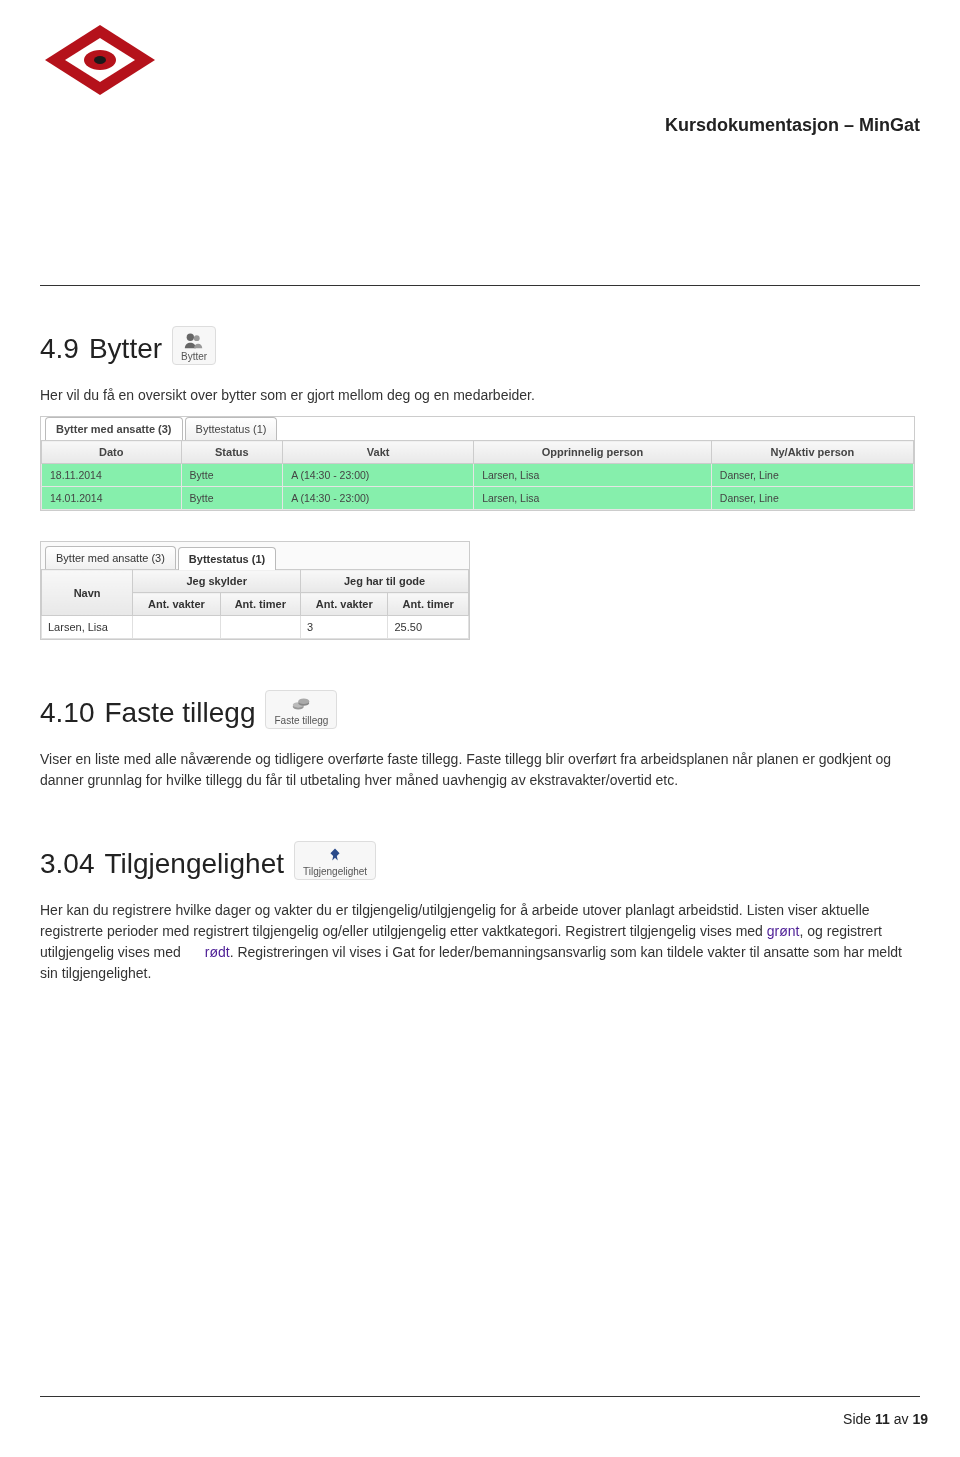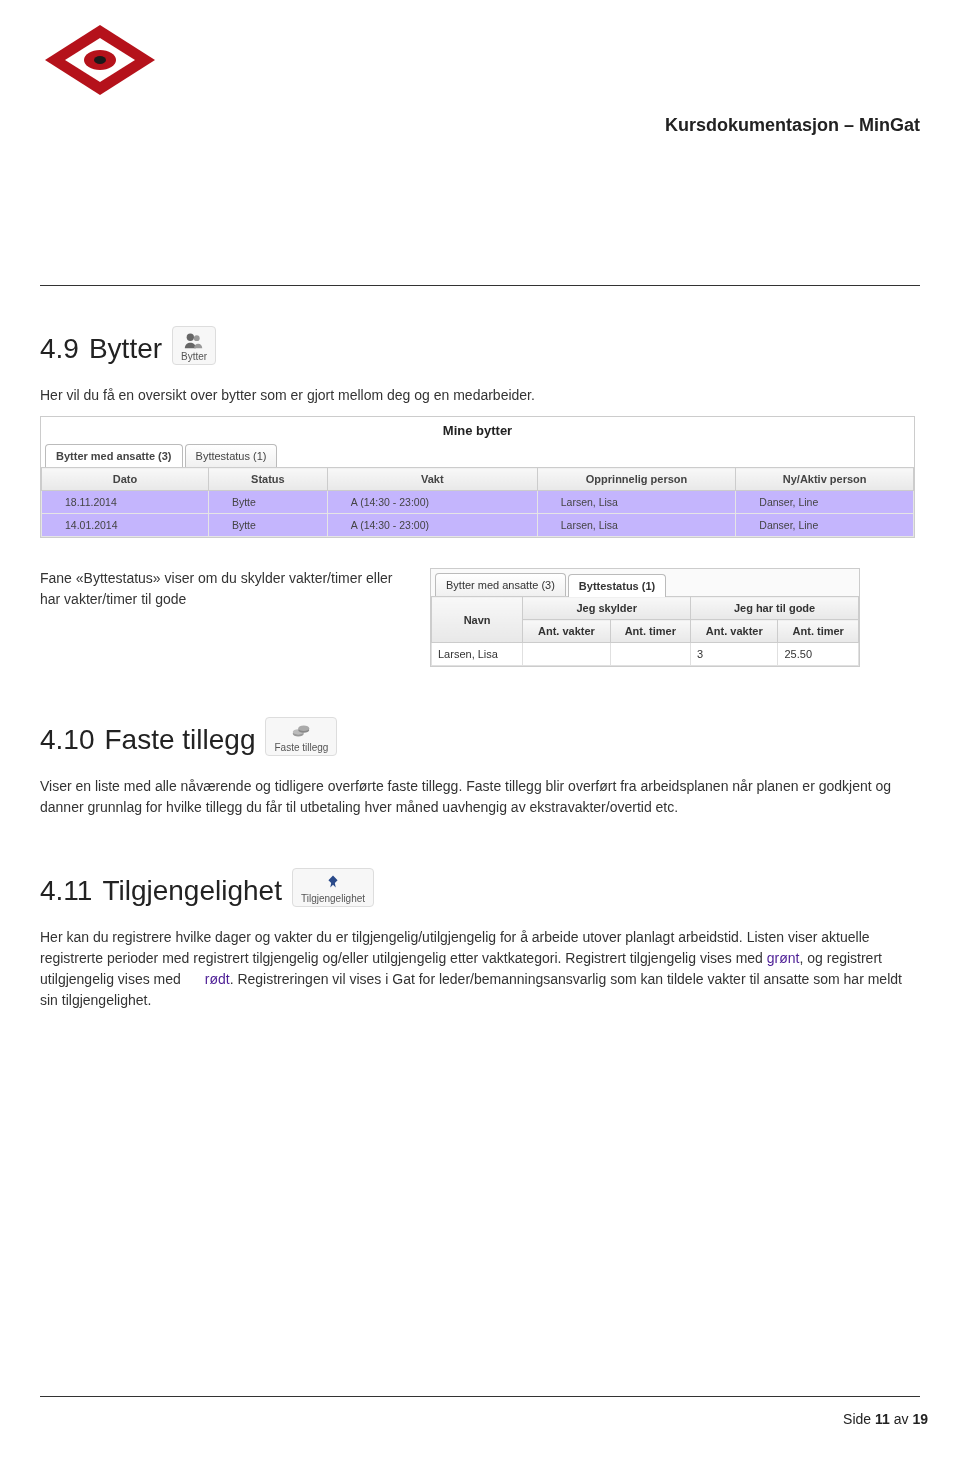--- a/index.html
+++ b/index.html
@@ -39,21 +39,21 @@
   .sshot1 .tab {
     background: linear-gradient(#fff,#f0f0f0); border: 1px solid #bbb; border-bottom: none;
     padding: 5px 10px; font-size: 11px; border-radius: 4px 4px 0 0; margin-right: 2px;
   }
   .sshot1 .tab.active { background: #fff; font-weight: bold; }
   .sshot1 table { width: 100%; border-collapse: collapse; border-top: 1px solid #bbb; }
   .sshot1 th {
     background: linear-gradient(#f8f8f8,#e8e8e8); border: 1px solid #ccc;
     padding: 5px 8px; font-weight: bold; font-size: 11px;
   }
-  .sshot1 td { border: 1px solid #e5e5e5; padding: 5px 23px; background: #c4b5fd; font-size: 10.5px; }
+  .sshot1 td { border: 1px solid #e5e5e5; padding: 5px 8px; background: #86efac; font-size: 10.5px; }
 
   
   .two-col { display: flex; gap: 20px; align-items: flex-start; margin-bottom: 20px; }
   .two-col .body-text { flex: 0 0 370px; }
   .sshot2 { border: 1px solid #ccc; background: #fafafa; width: 430px; font-size: 11px; }
   .sshot2 .tabs { display: flex; padding: 4px 4px 0 4px; }
   .sshot2 .tab {
     background: linear-gradient(#fff,#f0f0f0); border: 1px solid #bbb; border-bottom: none;
     padding: 5px 10px; font-size: 11px; border-radius: 4px 4px 0 0; margin-right: 2px;
   }
@@ -99,21 +99,20 @@
           <path d="M2 18c0-4 3-6 6-6s6 2 6 6z" fill="#666"></path>
           <path d="M12 18c0-3 2-5 4.5-5s4.5 2 4.5 5z" fill="#999"></path>
         </svg>
     </span>
     <span>Bytter</span>
   </span>
 </h2>
 <p class="body-text">Her vil du få en oversikt over bytter som er gjort mellom deg og en medarbeider.</p>
 
 <div class="sshot1">
-  <div class="title">Mine bytter</div>
   <div class="tabs">
     <div class="tab active">Bytter med ansatte (3)</div>
     <div class="tab">Byttestatus (1)</div>
   </div>
   <table>
     <thead>
       <tr>
         <th>Dato</th>
         <th>Status</th>
         <th>Vakt</th>
@@ -134,21 +133,20 @@
         <td>Bytte</td>
         <td>A (14:30 - 23:00)</td>
         <td>Larsen, Lisa</td>
         <td>Danser, Line</td>
       </tr>
     </tbody>
   </table>
 </div>
 
 <div class="two-col">
-  <p class="body-text">Fane «Byttestatus» viser om du skylder vakter/timer eller har vakter/timer til gode</p>
   <div class="sshot2">
     <div class="tabs">
       <div class="tab">Bytter med ansatte (3)</div>
       <div class="tab active">Byttestatus (1)</div>
     </div>
     <table>
       <thead>
         <tr>
           <th rowspan="2">Navn</th>
           <th colspan="2">Jeg skylder</th>
@@ -185,21 +183,21 @@
           <ellipse cx="15" cy="8" rx="6" ry="3" fill="#888"></ellipse>
           <ellipse cx="15" cy="6" rx="6" ry="3" fill="#aaa"></ellipse>
         </svg>
     </span>
     <span>Faste tillegg</span>
   </span>
 </h2>
 <p class="body-text">Viser en liste med alle nåværende og tidligere overførte faste tillegg. Faste tillegg blir overført fra arbeidsplanen når planen er godkjent og danner grunnlag for hvilke tillegg du får til utbetaling hver måned uavhengig av ekstravakter/overtid etc.</p>
 
 <h2 class="section-heading">
-  <span>4.11</span>
+  <span>3.04</span>
   <span>Tilgjengelighet</span>
   <span class="icon-chip">
     <span>
       <svg viewBox="0 0 24 18">
           <path d="M12 2l5 5-3 3 1 5-3-3-3 3 1-5-3-3z" fill="#2a4a8a"></path>
         </svg>
     </span>
     <span>Tilgjengelighet</span>
   </span>
 </h2>

